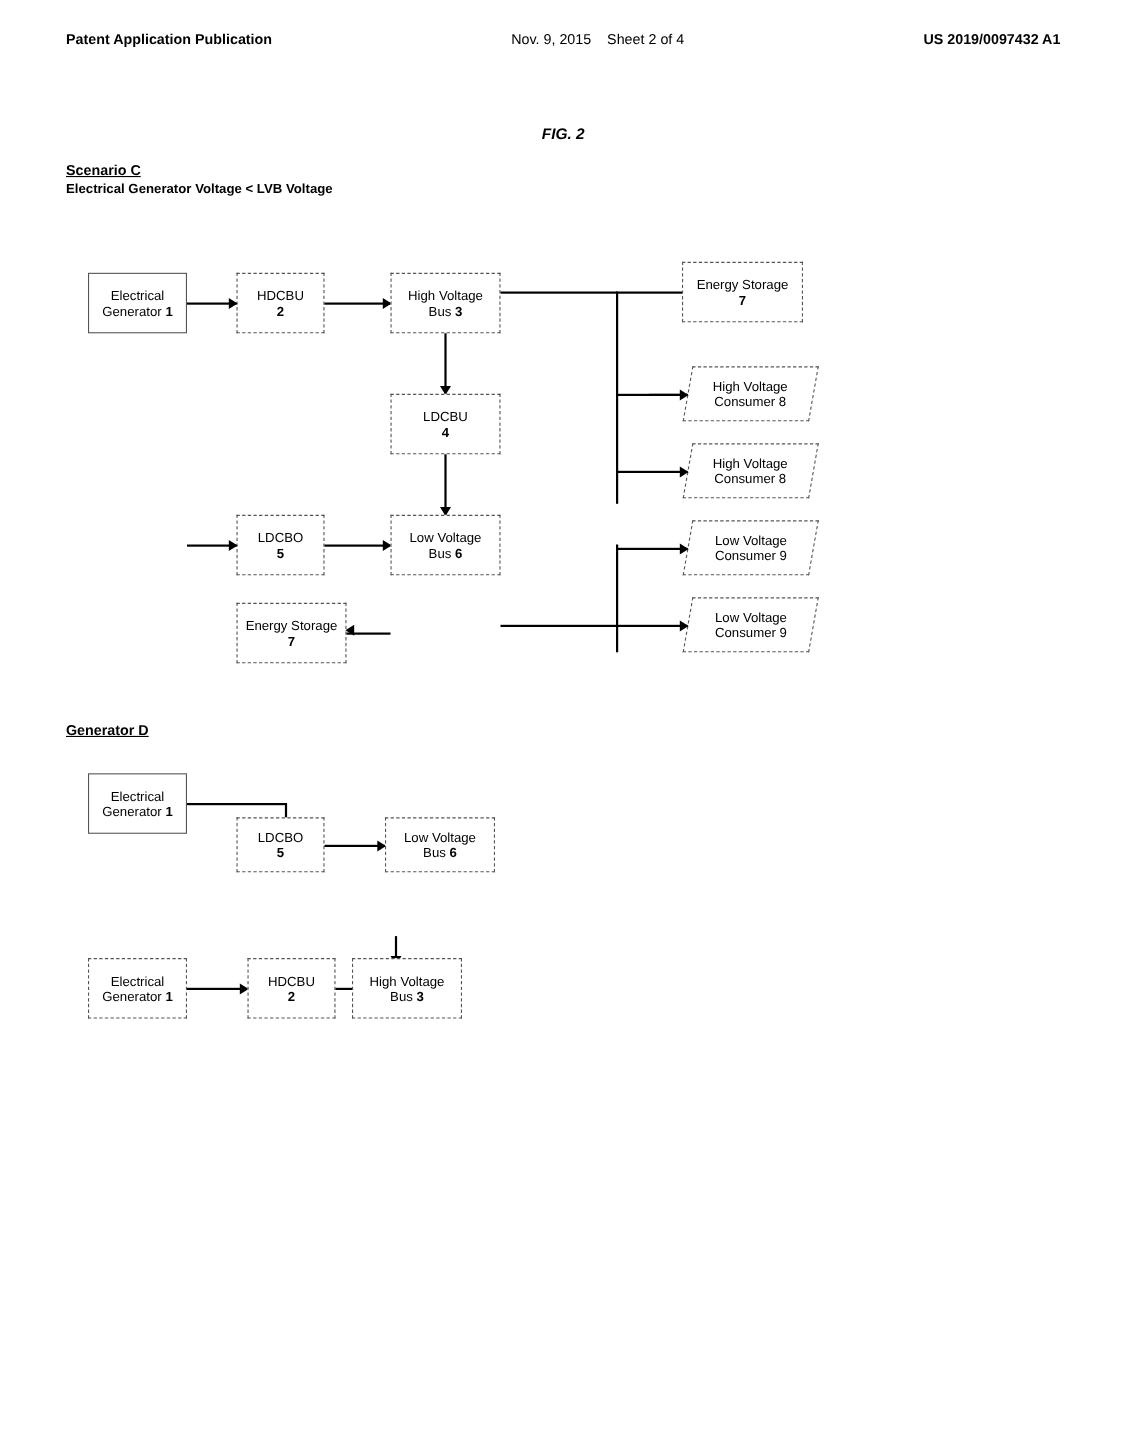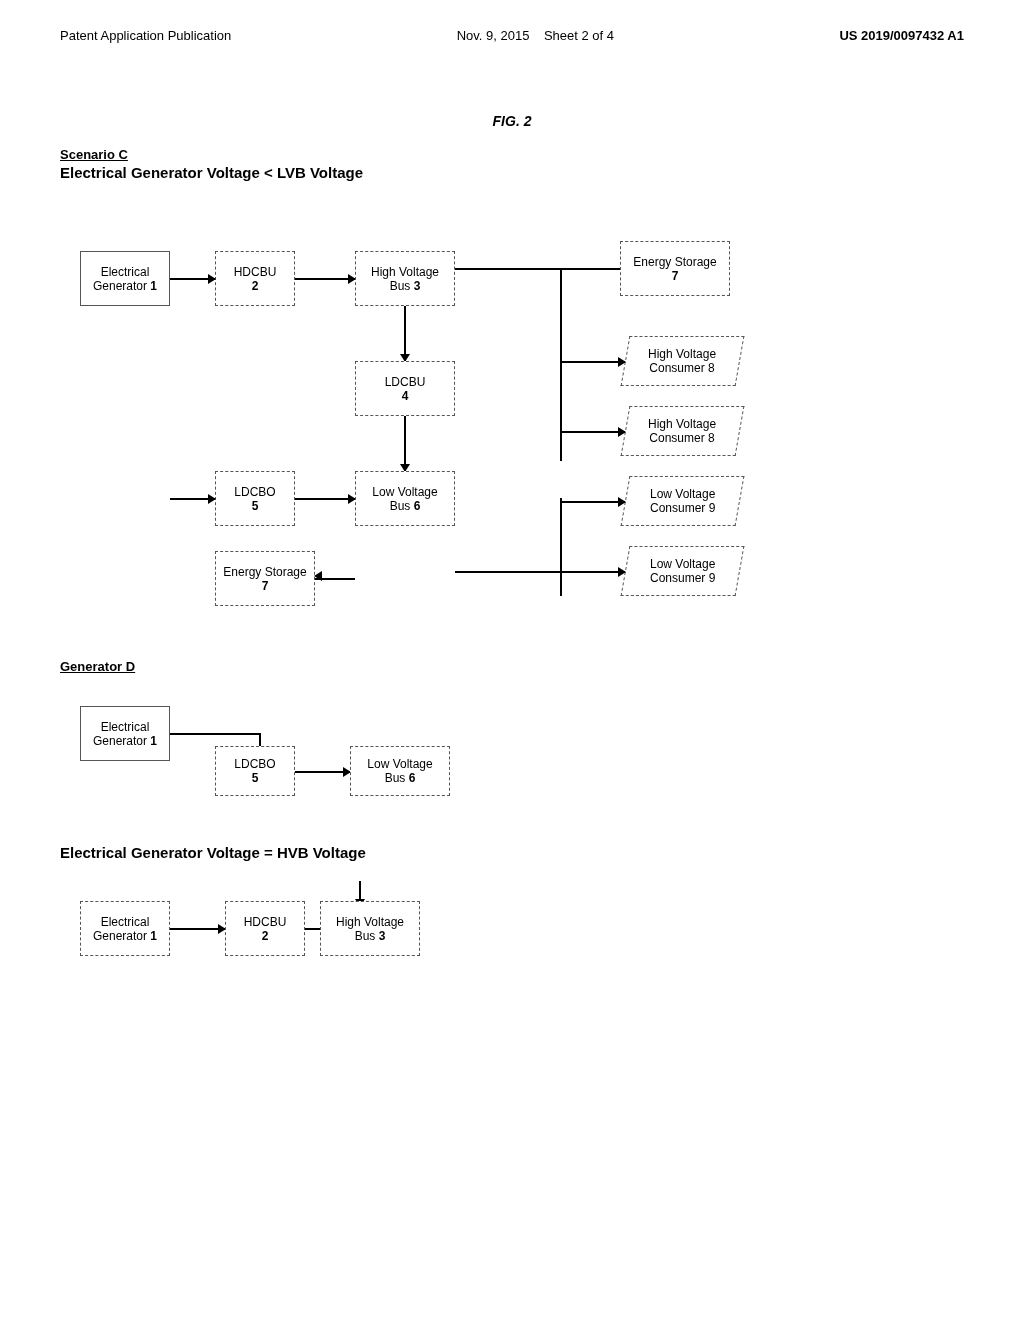--- a/index.html
+++ b/index.html
@@ -13,21 +13,21 @@
     }
 
     
     .page-header {
       display: flex;
       justify-content: space-between;
       align-items: center;
       padding: 28px 60px 10px 60px;
       font-size: 13px;
     }
-    .page-header .pub-text { font-weight: normal; }
+    .page-header .pub-text { font-weight: bold; }
     .page-header .date-sheet { }
     .page-header .patent-num { font-weight: bold; }
 
     
     .main-content {
       padding: 20px 60px;
     }
 
     
     .fig-title {
@@ -44,21 +44,21 @@
       margin-bottom: 38px;
     }
     .scenario-label {
       font-weight: bold;
       text-decoration: underline;
       font-size: 13px;
       margin-bottom: 2px;
     }
     .scenario-subtitle {
       font-weight: bold;
-      font-size: 15px;
+      font-size: 12px;
       margin-bottom: 10px;
     }
 
     
     .diagram {
       position: relative;
       width: 100%;
     }
 
     
@@ -290,21 +290,20 @@
       <div class="arrow-right" style="left:235px; top:95px; width:55px;"></div>
 
       <div class="dbox" style="left:290px; top:70px; width:100px; height:50px;">
         <span>Low Voltage<br>Bus <span class="num">6</span></span>
       </div>
 
     </div>
   </div>
 
   <div class="scenario-section" id="scenario-e">
-    <div class="scenario-subtitle">Electrical Generator Voltage = HVB Voltage</div>
 
     <div class="diagram" style="height:120px;">
 
       <div class="dbox" style="left:20px; top:30px; width:90px; height:55px;">
         <span>Electrical<br>Generator <span class="num">1</span></span>
       </div>
 
       <div class="arrow-right" style="left:110px; top:57px; width:55px;"></div>
 
       <div class="dbox" style="left:165px; top:30px; width:80px; height:55px;">

